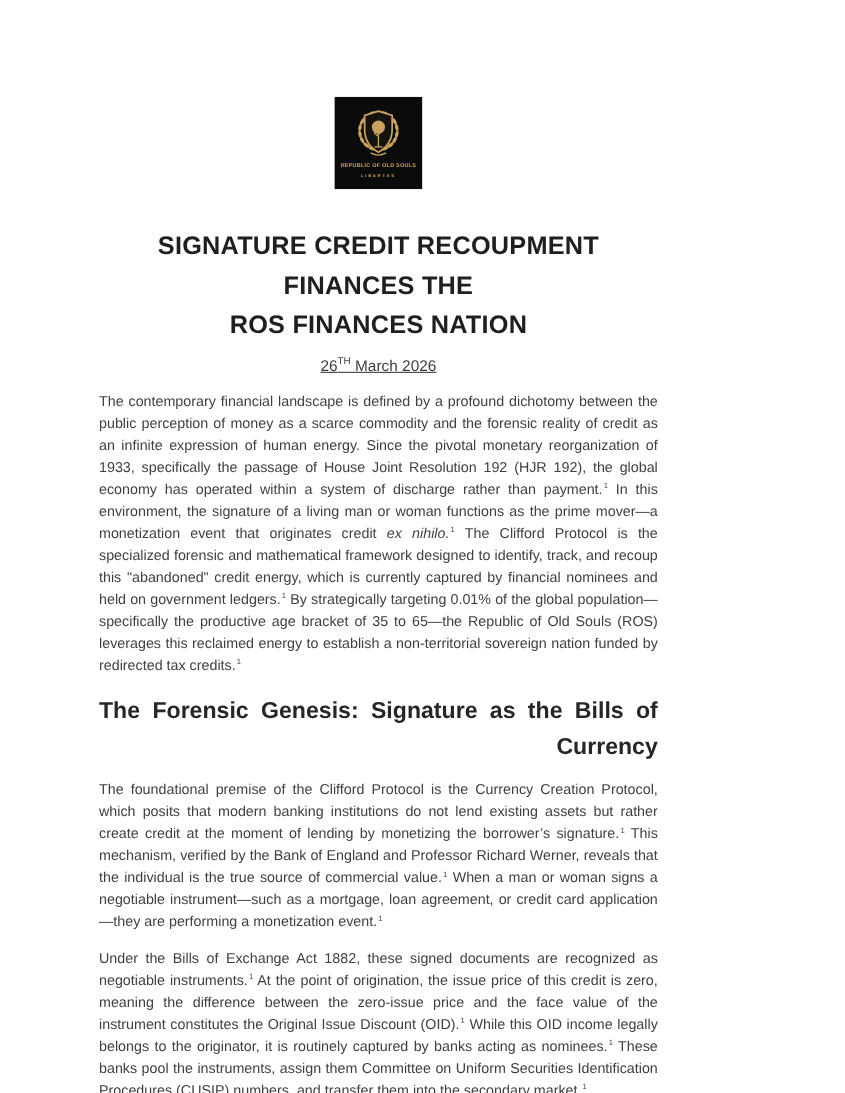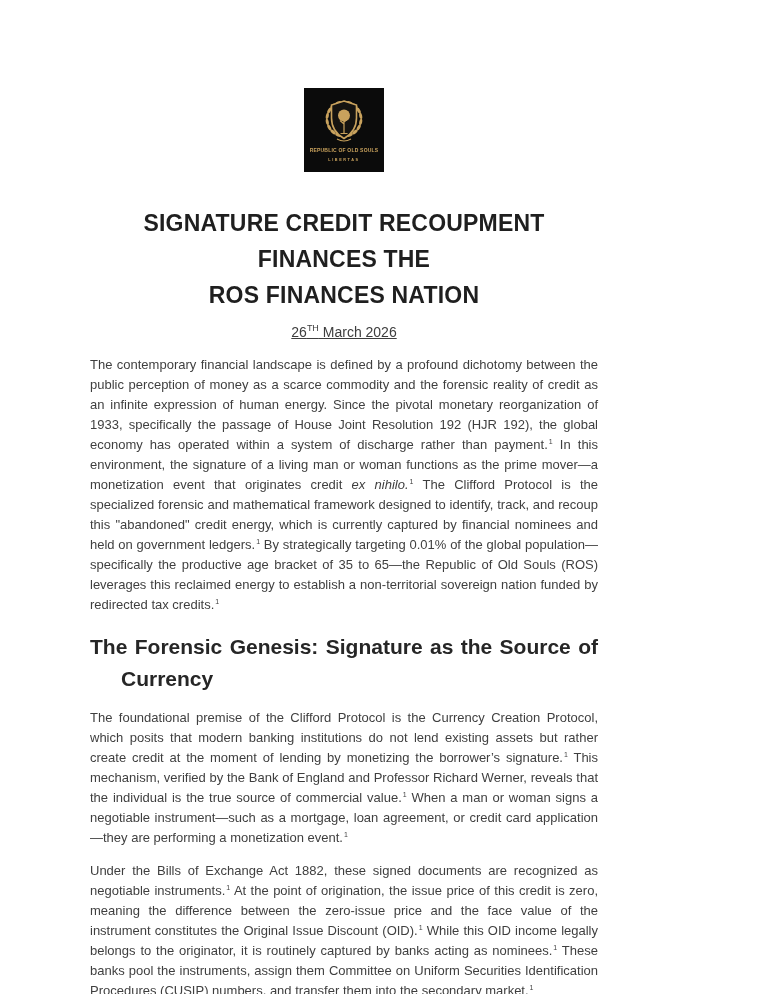--- a/index.html
+++ b/index.html
@@ -66,22 +66,21 @@
     color: #262626;
     font-size: 21px;
     line-height: 32px;
     font-weight: bold;
   }
   .heading-line-justify {
     text-align: justify;
     text-align-last: justify;
   }
   .heading-line-left {
-    text-align: left;
-    margin-left: 31px;
+    text-align: right;
   }
   .mt10 { margin-top: 10px; }
 </style>
 </head>
 <body>
 
 <div class="page">
 
   <div class="logo-wrap">
     <svg class="crest" viewBox="0 0 80 84" role="img">
@@ -120,21 +119,21 @@
   <h1 class="doc-title">
     <div>SIGNATURE CREDIT RECOUPMENT FINANCES THE</div>
     <div>ROS FINANCES NATION</div>
   </h1>
 
   <div class="doc-date"><span>26</span><sup class="sup">TH</sup><span> March 2026</span></div>
 
   <p class="body-par"><span>The contemporary financial landscape is defined by a profound dichotomy between the public perception of money as a scarce commodity and the forensic reality of credit as an infinite expression of human energy. Since the pivotal monetary reorganization of 1933, specifically the passage of House Joint Resolution 192 (HJR 192), the global economy has operated within a system of discharge rather than payment.</span><sup class="fnref">1</sup><span> In this environment, the signature of a living man or woman functions as the prime mover—a monetization event that originates credit </span><em class="i">ex nihilo.</em><sup class="fnref">1</sup><span> The Clifford Protocol is the specialized forensic and mathematical framework designed to identify, track, and recoup this "abandoned" credit energy, which is currently captured by financial nominees and held on government ledgers.</span><sup class="fnref">1</sup><span> By strategically targeting 0.01% of the global population—specifically the productive age bracket of 35 to 65—the Republic of Old Souls (ROS) leverages this reclaimed energy to establish a non-territorial sovereign nation funded by redirected tax credits.</span><sup class="fnref">1</sup></p>
 
   <h2 class="section-heading">
-    <div class="heading-line-justify">The Forensic Genesis: Signature as the Source of</div>
+    <div class="heading-line-justify">The Forensic Genesis: Signature as the Bills of</div>
     <div class="heading-line-left">Currency</div>
   </h2>
 
   <p class="body-par mt10"><span>The foundational premise of the Clifford Protocol is the Currency Creation Protocol, which posits that modern banking institutions do not lend existing assets but rather create credit at the moment of lending by monetizing the borrower’s signature.</span><sup class="fnref">1</sup><span> This mechanism, verified by the Bank of England and Professor Richard Werner, reveals that the individual is the true source of commercial value.</span><sup class="fnref">1</sup><span> When a man or woman signs a negotiable instrument—such as a mortgage, loan agreement, or credit card application—they are performing a monetization event.</span><sup class="fnref">1</sup></p>
 
   <p class="body-par"><span>Under the Bills of Exchange Act 1882, these signed documents are recognized as negotiable instruments.</span><sup class="fnref">1</sup><span> At the point of origination, the issue price of this credit is zero, meaning the difference between the zero-issue price and the face value of the instrument constitutes the Original Issue Discount (OID).</span><sup class="fnref">1</sup><span> While this OID income legally belongs to the originator, it is routinely captured by banks acting as nominees.</span><sup class="fnref">1</sup><span> These banks pool the instruments, assign them Committee on Uniform Securities Identification Procedures (CUSIP) numbers, and transfer them into the secondary market.</span><sup class="fnref">1</sup></p>
 
 </div>
 
 </body></html>

